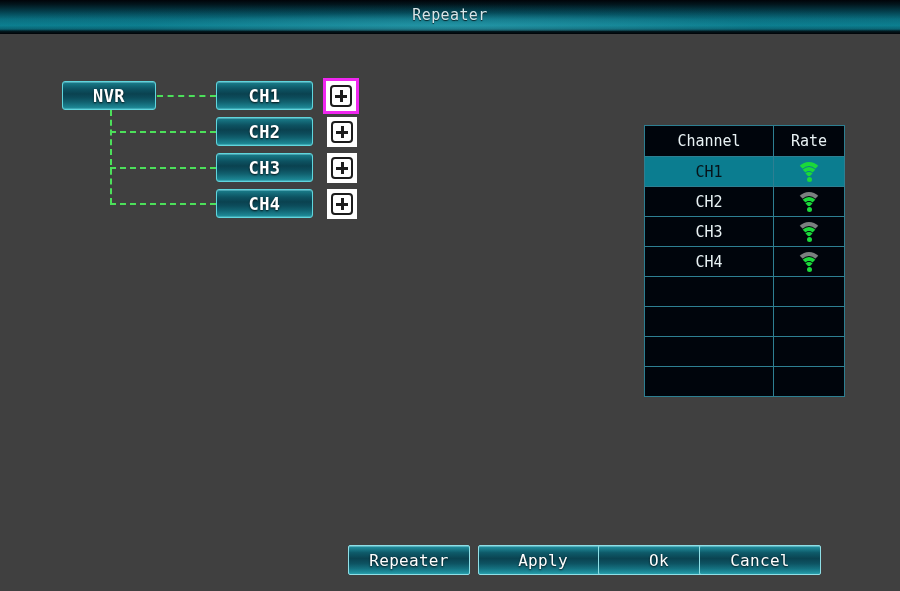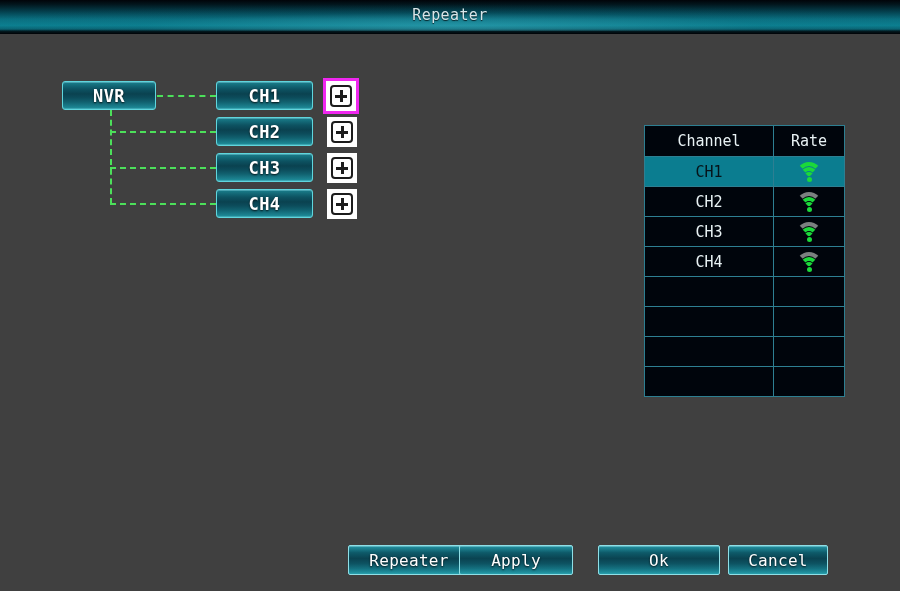--- a/index.html
+++ b/index.html
@@ -355,15 +355,15 @@
       </tr>
       <tr>
         <td></td>
         <td></td>
       </tr>
     </tbody>
   </table>
 </div>
 
 <div class="footer-btn" style="left:348px; width:122px;">Repeater</div>
-<div class="footer-btn" style="left:459px; width:114px;">Apply</div>
+<div class="footer-btn" style="left:478px; width:130px;">Apply</div>
 <div class="footer-btn" style="left:598px; width:122px;">Ok</div>
-<div class="footer-btn" style="left:728px; width:100px;">Cancel</div>
+<div class="footer-btn" style="left:699px; width:122px;">Cancel</div>
 
 </body></html>

